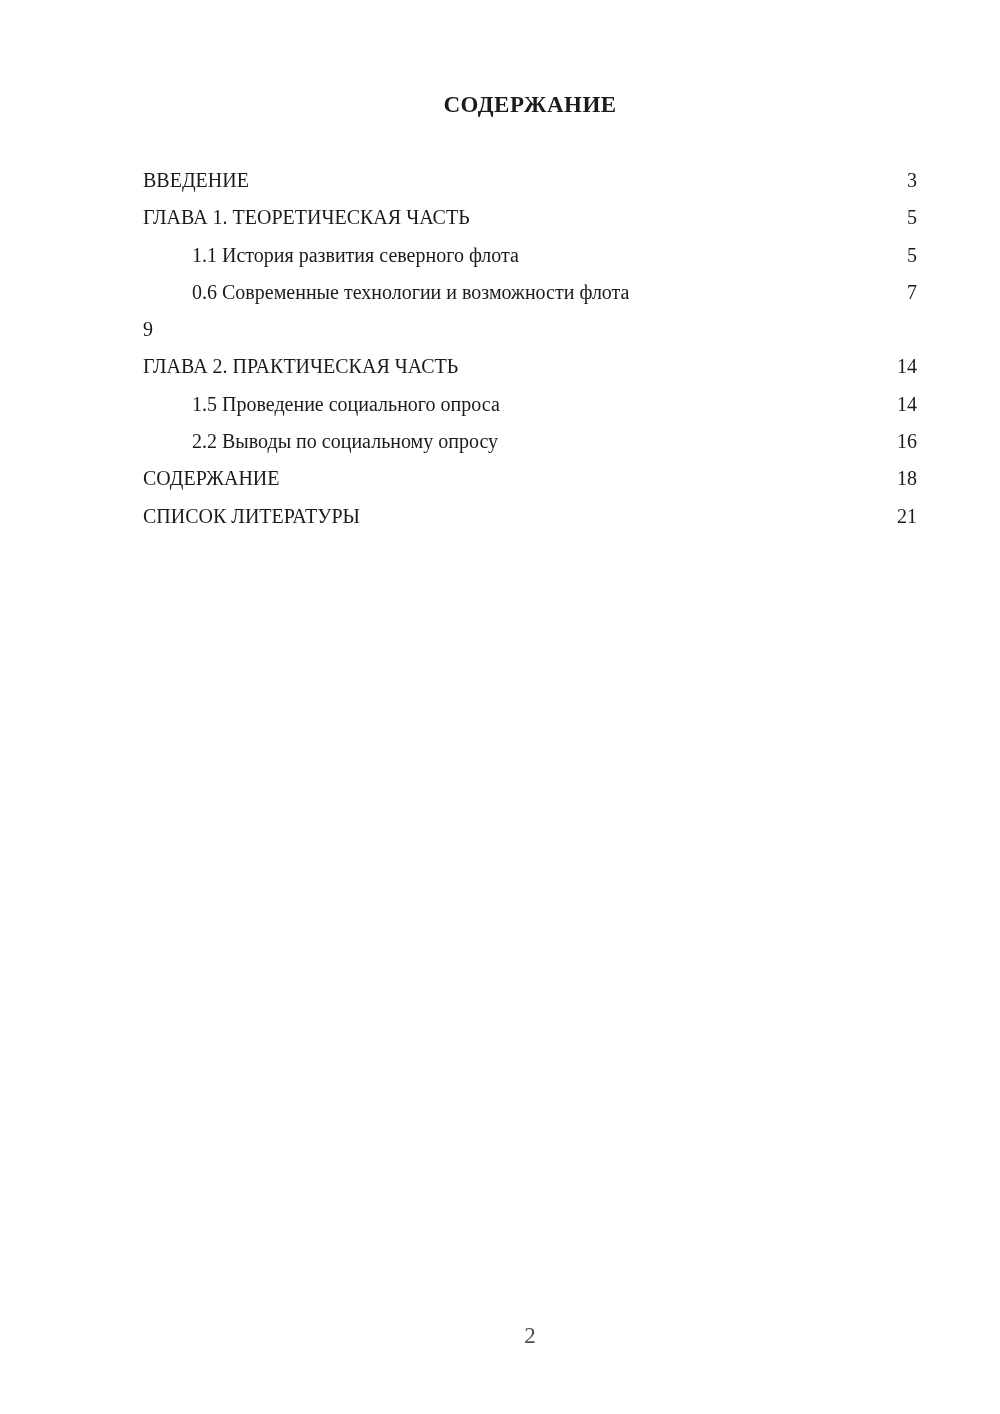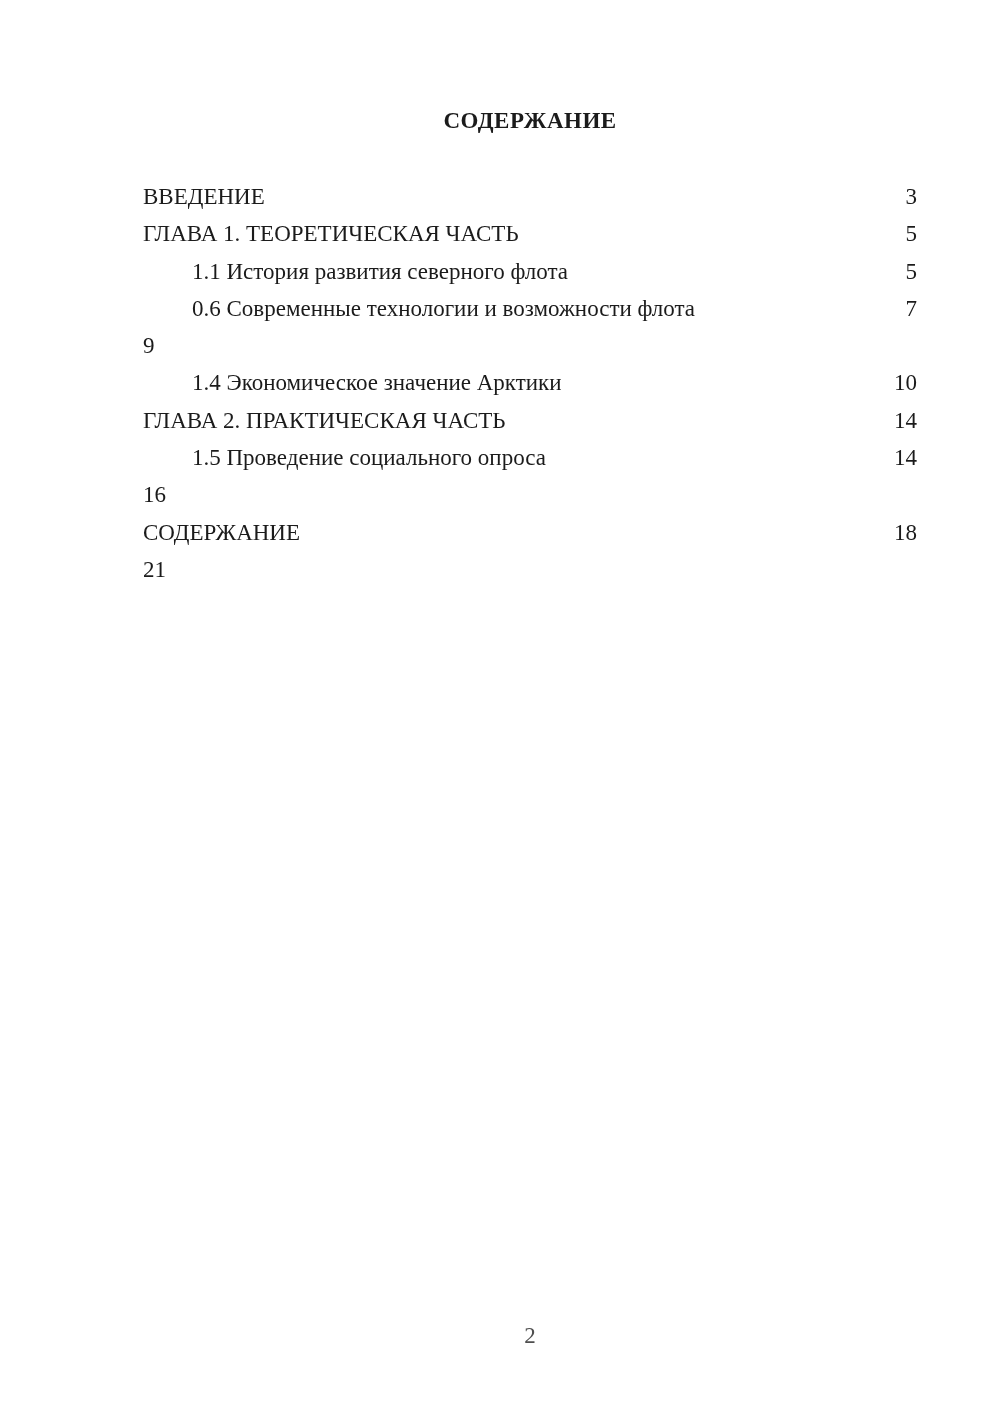--- a/index.html
+++ b/index.html
@@ -13,40 +13,40 @@
     height: 1414px;
     background: #ffffff;
     overflow: hidden;
     font-family: "Liberation Serif", "DejaVu Serif", serif;
     color: #1b1b1b;
   }
   .content {
     position: absolute;
     left: 143px;
     right: 83px;
-    top: 16px;
+    top: 0;
   }
   .doc-title {
     margin: 93px 0 0 0;
     text-align: center;
     font-size: 23px;
     line-height: 23px;
     font-weight: bold;
     letter-spacing: 0.5px;
   }
   .toc {
     margin-top: 46px;
   }
   .toc-row {
     display: flex;
     justify-content: space-between;
     align-items: baseline;
     height: 37.3px;
     line-height: 37.3px;
-    font-size: 23px;
+    font-size: 20px;
   }
   .toc-row.sub .toc-label {
     padding-left: 49px;
   }
   .toc-label {
     white-space: nowrap;
   }
   .toc-page {
     white-space: nowrap;
     text-align: right;
@@ -81,38 +81,36 @@
           <span class="toc-label">1.1 История развития северного флота</span>
           <span class="toc-page">5</span>
         </div>
         <div class="toc-row sub">
           <span class="toc-label">0.6 Современные технологии и возможности флота</span>
           <span class="toc-page">7</span>
         </div>
         <div class="toc-row sub">
           <span class="toc-page">9</span>
         </div>
-        <div class="toc-row sub">
-          <span class="toc-label">1.4 Экономическое значение Арктики</span>
-          <span class="toc-page">10</span>
-        </div>
         <div class="toc-row">
           <span class="toc-label">ГЛАВА 2. ПРАКТИЧЕСКАЯ ЧАСТЬ</span>
           <span class="toc-page">14</span>
         </div>
         <div class="toc-row sub">
           <span class="toc-label">1.5 Проведение социального опроса</span>
           <span class="toc-page">14</span>
         </div>
         <div class="toc-row sub">
+          <span class="toc-label">2.2 Выводы по социальному опросу</span>
           <span class="toc-page">16</span>
         </div>
         <div class="toc-row">
           <span class="toc-label">СОДЕРЖАНИЕ</span>
           <span class="toc-page">18</span>
         </div>
         <div class="toc-row">
+          <span class="toc-label">СПИСОК ЛИТЕРАТУРЫ</span>
           <span class="toc-page">21</span>
         </div>
       </div>
   </div>
   <div class="page-number">2</div>
 </div>
 
 </body></html>

